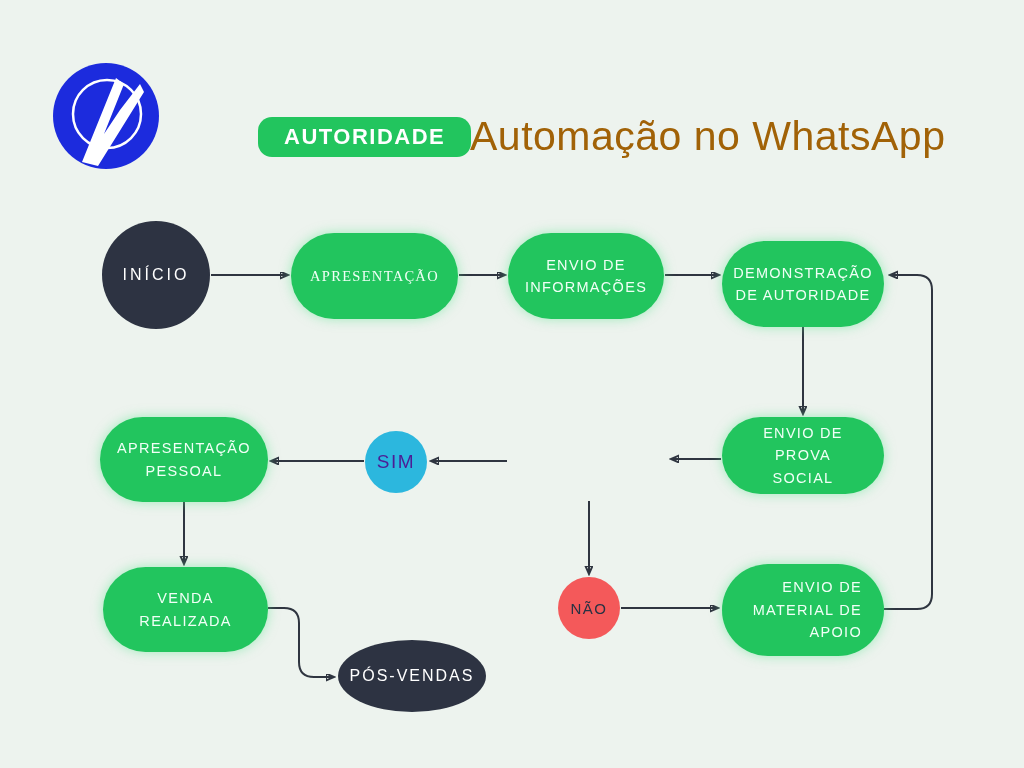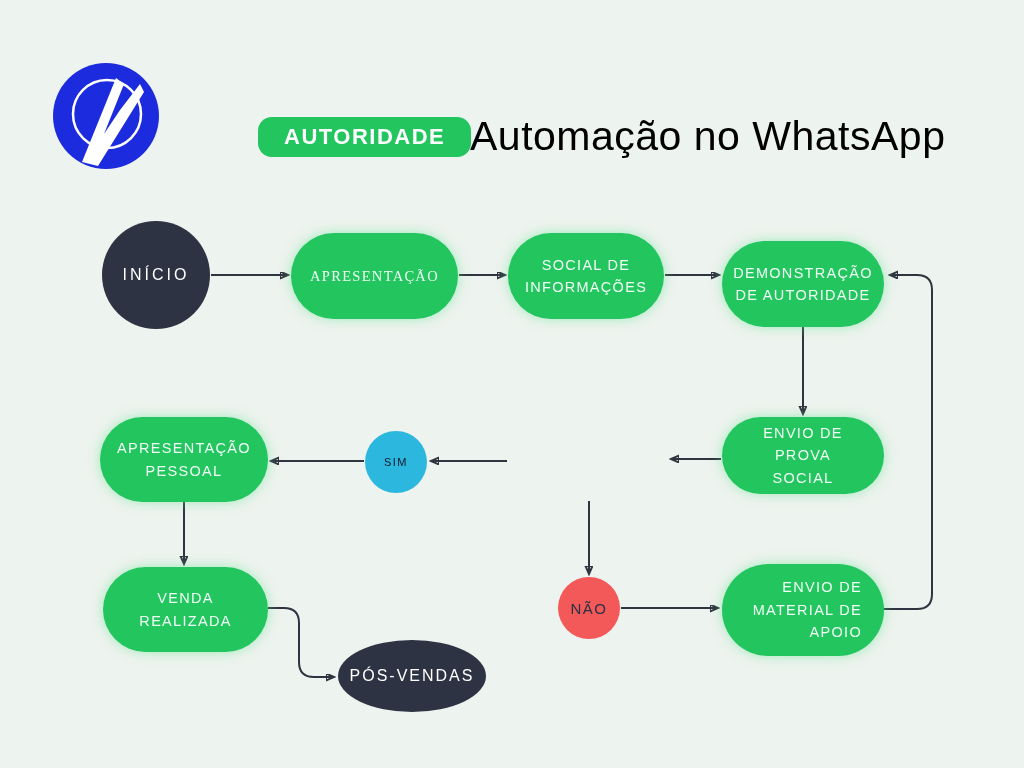--- a/index.html
+++ b/index.html
@@ -14,21 +14,21 @@
   
   .logo{position:absolute;left:52px;top:62px;width:108px;height:108px;}
   .badge{
     position:absolute;left:258px;top:117px;
     background:#22c55e;color:#ffffff;
     font-weight:bold;font-size:22px;letter-spacing:1.5px;
     padding:8px 26px;border-radius:14px;line-height:1.1;
   }
   .title{
     position:absolute;left:470px;top:113px;
-    color:#000000;font-size:41px;letter-spacing:0.5px;white-space:nowrap;
+    color:#a16207;font-size:41px;letter-spacing:0.5px;white-space:nowrap;
   }
 
   
   .node{
     position:absolute;box-sizing:border-box;
     display:flex;align-items:center;justify-content:center;
     text-align:center;
   }
   .pill{
     background:#22c55e;
@@ -36,21 +36,21 @@
     color:#f0fff6;
     font-size:14.5px;letter-spacing:1.3px;line-height:1.55;
     box-shadow:0 0 12px rgba(94,228,146,.55);
   }
   .circle-dark{
     background:#2d3342;border-radius:50%;
     color:#ffffff;font-size:16px;letter-spacing:3px;
   }
   .circle-cyan{
     background:#2cb7de;border-radius:50%;
-    color:#0f172a;font-size:11px;letter-spacing:1.5px;
+    color:#4c1d95;font-size:19px;letter-spacing:1.5px;
   }
   .circle-red{
     background:#f4595a;border-radius:50%;
     color:#273243;font-size:15px;letter-spacing:1.5px;
   }
   .ellipse-dark{
     background:#2d3342;border-radius:50%;
     color:#ffffff;font-size:16px;letter-spacing:2px;white-space:nowrap;
   }
 
@@ -93,21 +93,21 @@
 
   <div class="node circle-dark" style="left:102px;top:221px;width:108px;height:108px;">
     <span>INÍCIO</span>
   </div>
 
   <div class="node pill" style="left:291px;top:233px;width:167px;height:86px;padding:0 16px;font-family:Liberation Serif, serif;">
     <span>APRESENTAÇÃO</span>
   </div>
 
   <div class="node pill" style="left:508px;top:233px;width:156px;height:86px;padding:0 14px;">
-    <span>SOCIAL DE INFORMAÇÕES</span>
+    <span>ENVIO DE INFORMAÇÕES</span>
   </div>
 
   <div class="node pill" style="left:722px;top:233px;width:162px;height:86px;padding:0 12px;margin-top:8px;">
     <span>DEMONSTRAÇÃO DE AUTORIDADE</span>
   </div>
 
   <div class="node pill" style="left:722px;top:417px;width:162px;height:77px;padding:0 24px;">
     <span>ENVIO DE PROVA SOCIAL</span>
   </div>
 

